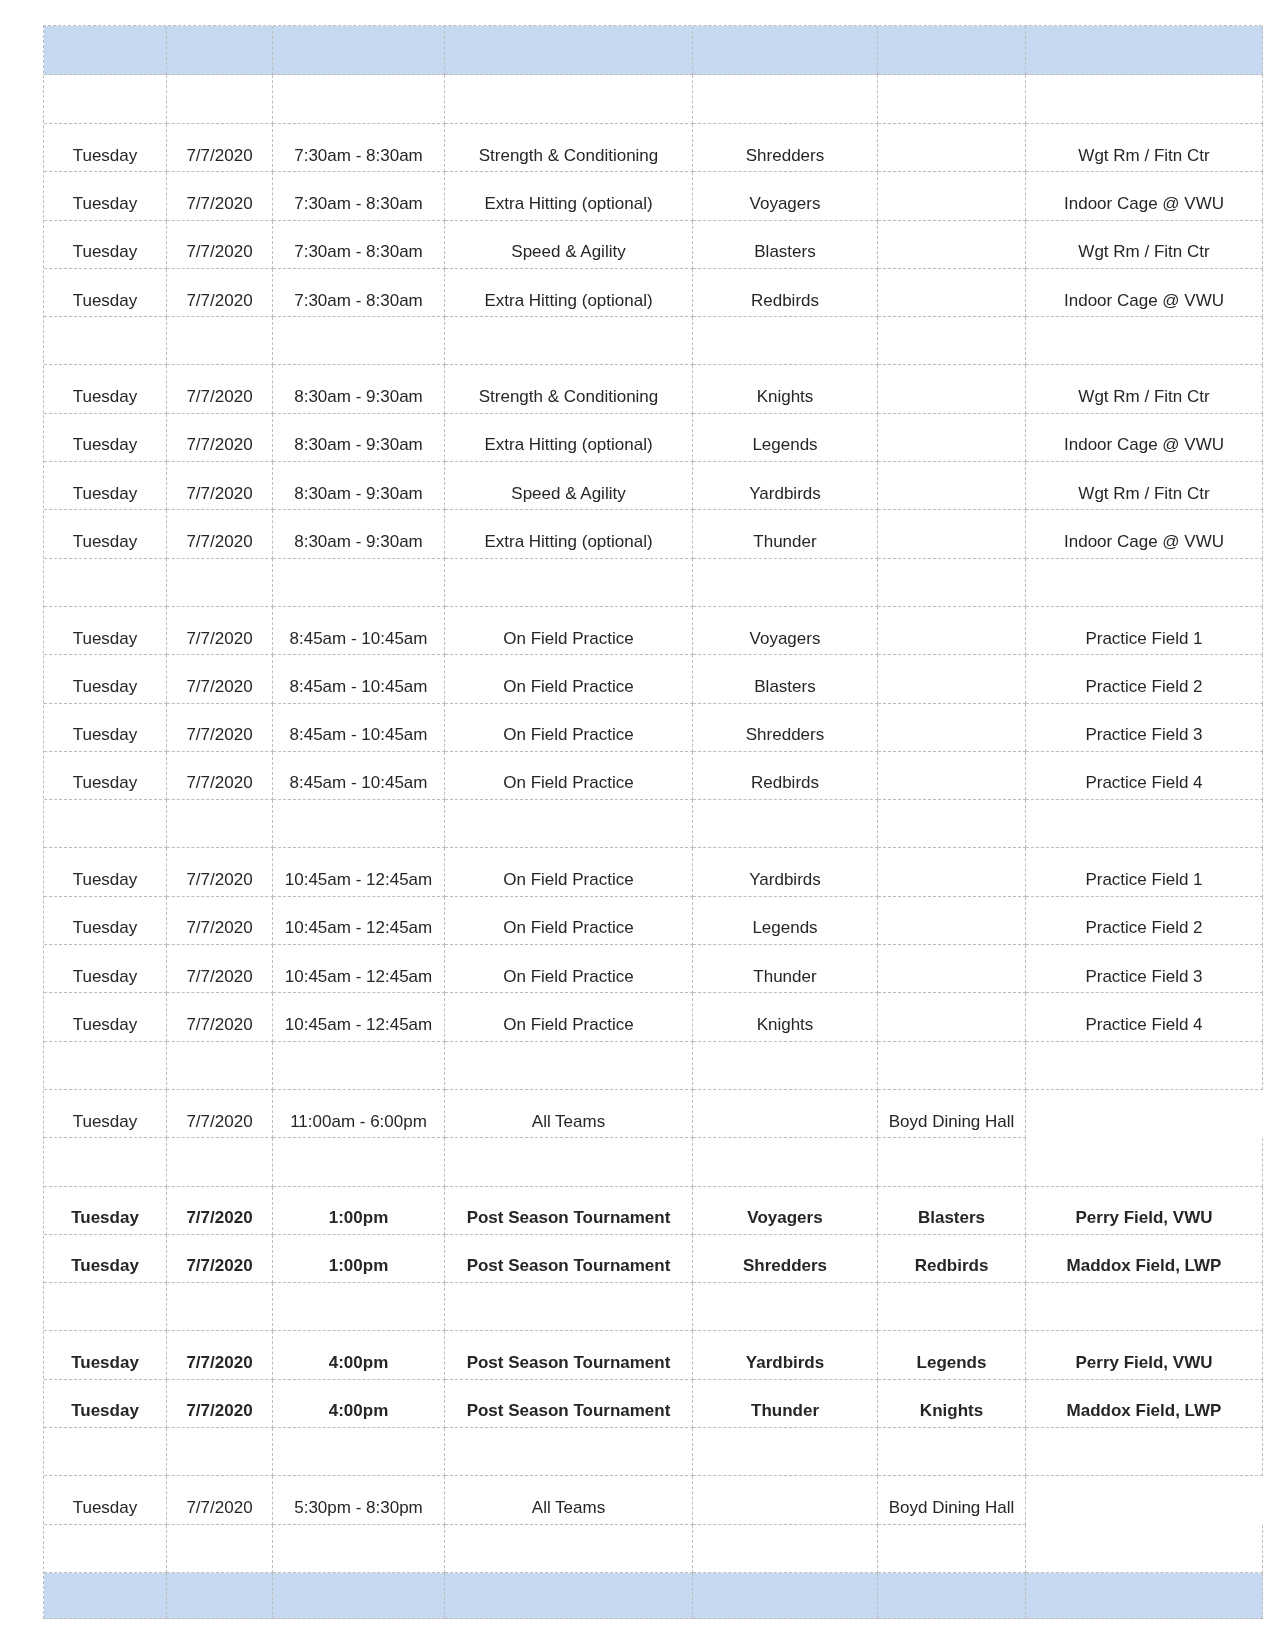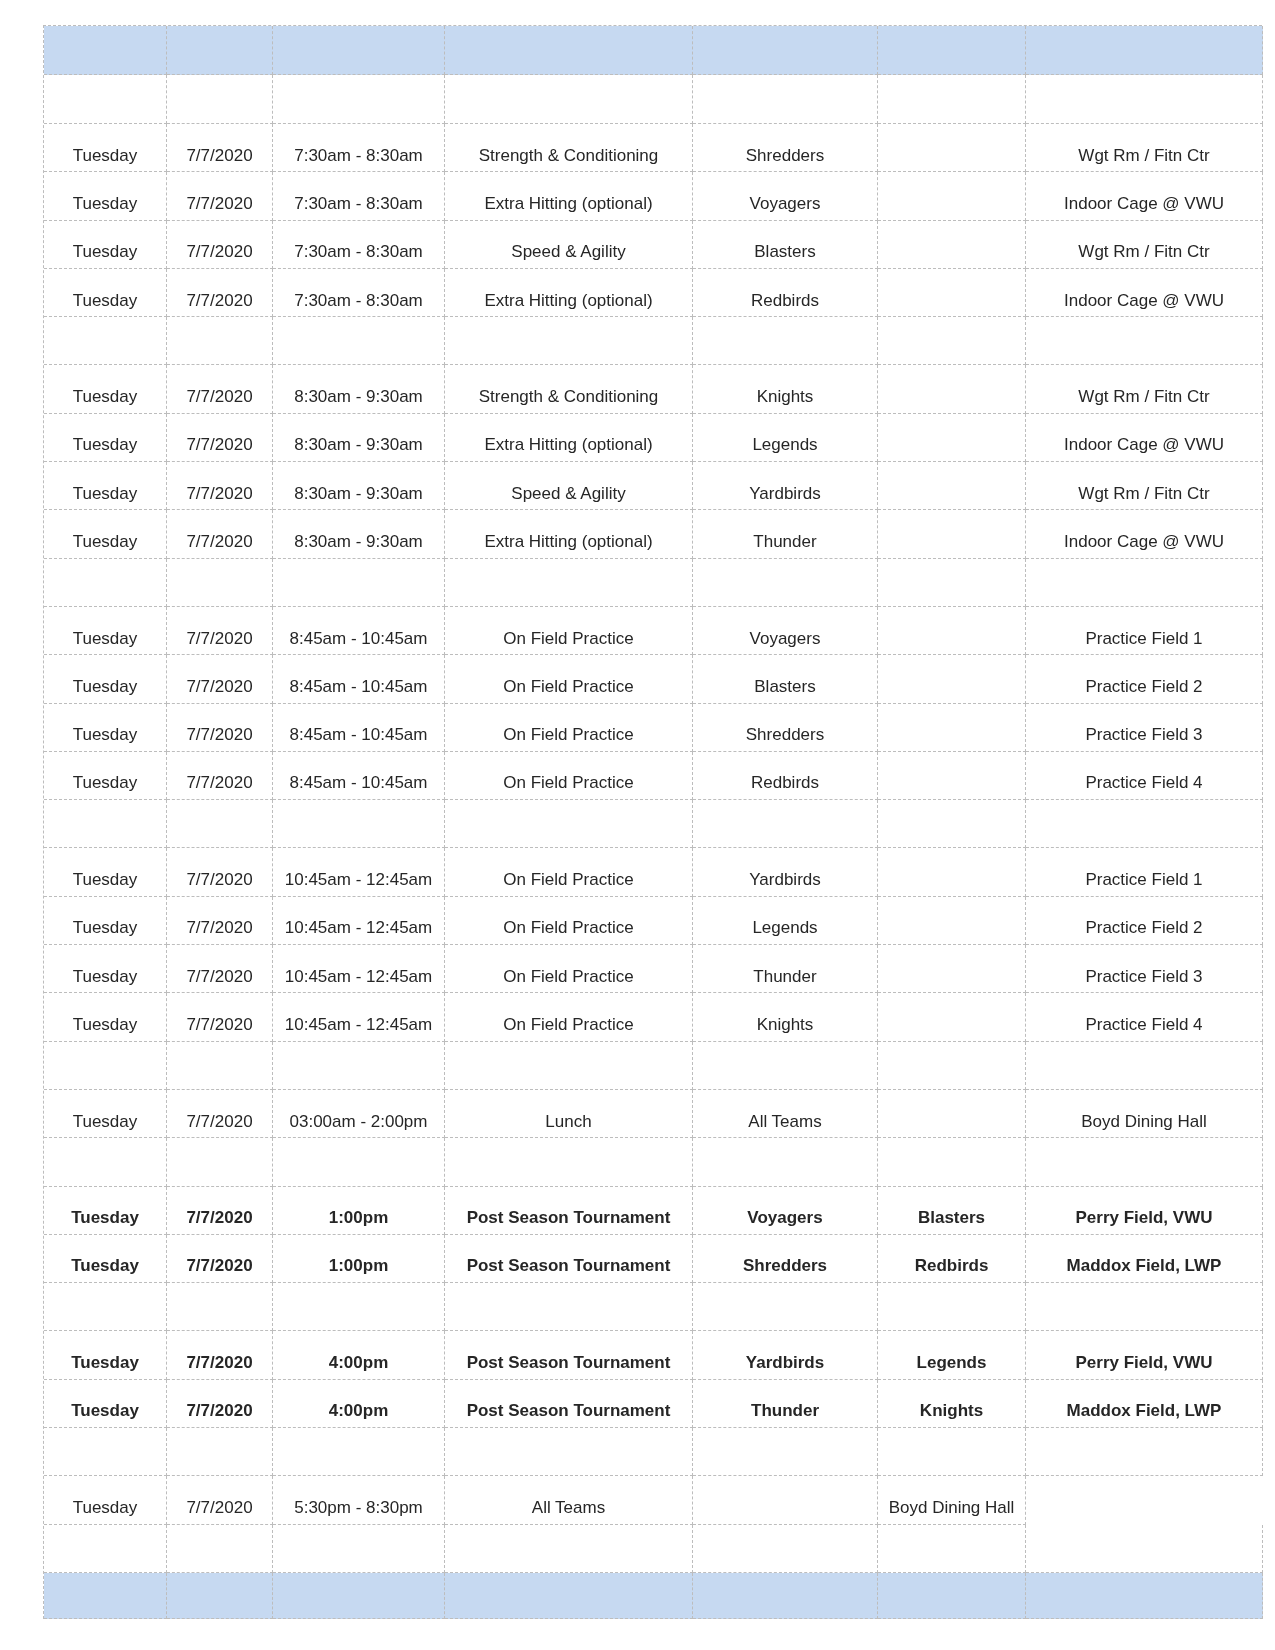--- a/index.html
+++ b/index.html
@@ -247,22 +247,21 @@
           <div class="cell"></div>
           <div class="cell"></div>
           <div class="cell"></div>
           <div class="cell"></div>
           <div class="cell"></div>
           <div class="cell"></div>
         </div>
         <div class="row" style="height: 48.3px;">
           <div class="cell">Tuesday</div>
           <div class="cell">7/7/2020</div>
-          <div class="cell">03:00am - 2:00pm</div>
-          <div class="cell">Lunch</div>
+          <div class="cell">11:00am - 6:00pm</div>
           <div class="cell">All Teams</div>
           <div class="cell"></div>
           <div class="cell">Boyd Dining Hall</div>
         </div>
         <div class="row" style="height: 48.3px;">
           <div class="cell"></div>
           <div class="cell"></div>
           <div class="cell"></div>
           <div class="cell"></div>
           <div class="cell"></div>

